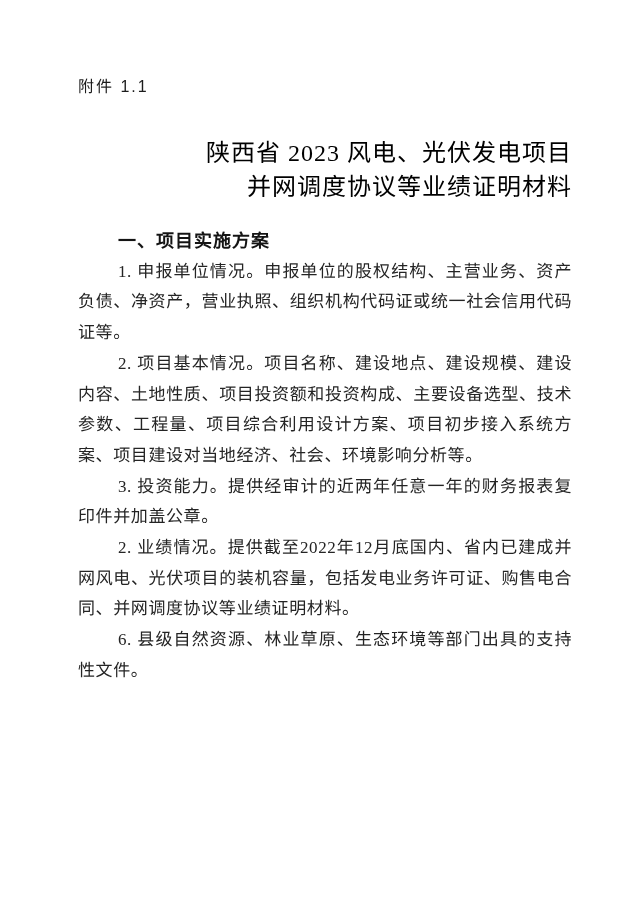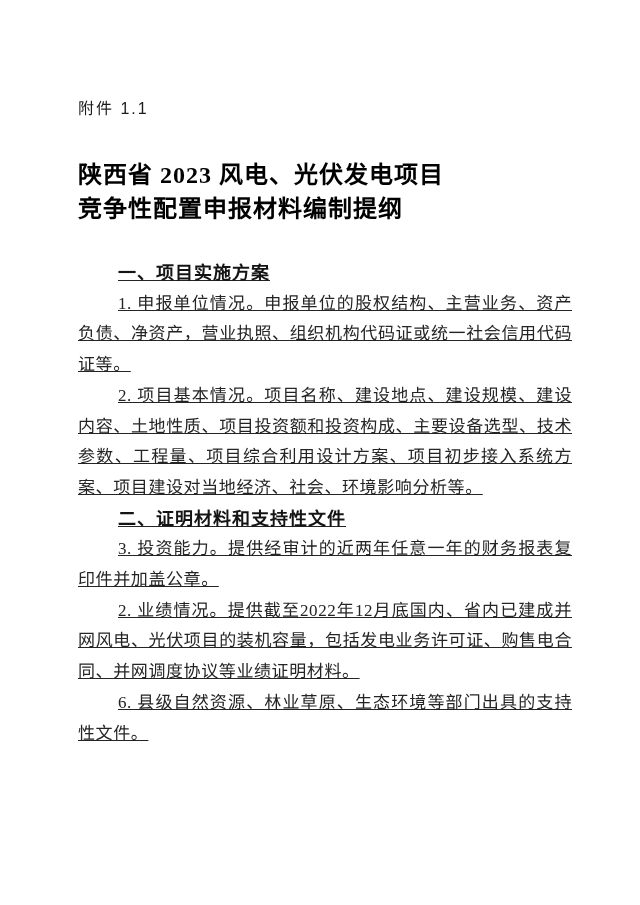--- a/index.html
+++ b/index.html
@@ -7,52 +7,51 @@
     padding: 0;
     background: #ffffff;
   }
   .page {
     position: relative;
     width: 640px;
     height: 905px;
     margin: 0 auto;
     background: #ffffff;
     box-sizing: border-box;
-    padding: 98px 68px 0 78px;
+    padding: 76px 68px 0 78px;
     overflow: hidden;
   }
   .attachment {
     font-family: "Liberation Sans", "DejaVu Sans", sans-serif;
     font-size: 16px;
     line-height: 22px;
     letter-spacing: 2px;
     color: #1c1c1c;
     white-space: pre;
   }
   .doc-title {
     margin: 38px 0 0 0;
-    text-align: left;
+    text-align: right;
     font-family: "Liberation Serif", "DejaVu Serif", serif;
-    font-weight: 700;
+    font-weight: 400;
     font-size: 24px;
     line-height: 34px;
     letter-spacing: 1px;
     color: #000000;
   }
   .doc-title .title-line {
     display: block;
   }
   .doc-body {
-    margin-top: 32px;
+    margin-top: 22px;
     font-family: "Liberation Serif", "DejaVu Serif", serif;
     font-size: 17px;
     line-height: 30.7px;
     letter-spacing: 0.6px;
     color: #242424;
-    text-decoration: underline;
   }
   .doc-body .section-heading {
     margin: 0;
     font-family: "Liberation Sans", "DejaVu Sans", sans-serif;
     font-weight: 700;
     font-size: 18px;
     line-height: 30.7px;
     letter-spacing: 1px;
     text-indent: 40px;
     color: #141414;
@@ -65,32 +64,31 @@
 </style>
 </head>
 <body>
 
 <div class="page">
 
   <div class="attachment">附件 1.1</div>
 
   <h1 class="doc-title">
     <span class="title-line">陕西省 2023 风电、光伏发电项目</span>
-    <span class="title-line">竞争性配置申报材料编制提纲</span>
+    <span class="title-line">并网调度协议等业绩证明材料</span>
   </h1>
 
   <div class="doc-body">
 
     <h2 class="section-heading">一、项目实施方案</h2>
 
     <p class="body-paragraph">1. 申报单位情况。申报单位的股权结构、主营业务、资产负债、净资产，营业执照、组织机构代码证或统一社会信用代码证等。</p>
 
     <p class="body-paragraph">2. 项目基本情况。项目名称、建设地点、建设规模、建设内容、土地性质、项目投资额和投资构成、主要设备选型、技术参数、工程量、项目综合利用设计方案、项目初步接入系统方案、项目建设对当地经济、社会、环境影响分析等。</p>
 
-    <h2 class="section-heading">二、证明材料和支持性文件</h2>
 
     <p class="body-paragraph">3. 投资能力。提供经审计的近两年任意一年的财务报表复印件并加盖公章。</p>
 
     <p class="body-paragraph">2. 业绩情况。提供截至2022年12月底国内、省内已建成并网风电、光伏项目的装机容量，包括发电业务许可证、购售电合同、并网调度协议等业绩证明材料。</p>
 
     <p class="body-paragraph">6. 县级自然资源、林业草原、生态环境等部门出具的支持性文件。</p>
 
   </div>
 </div>
 

